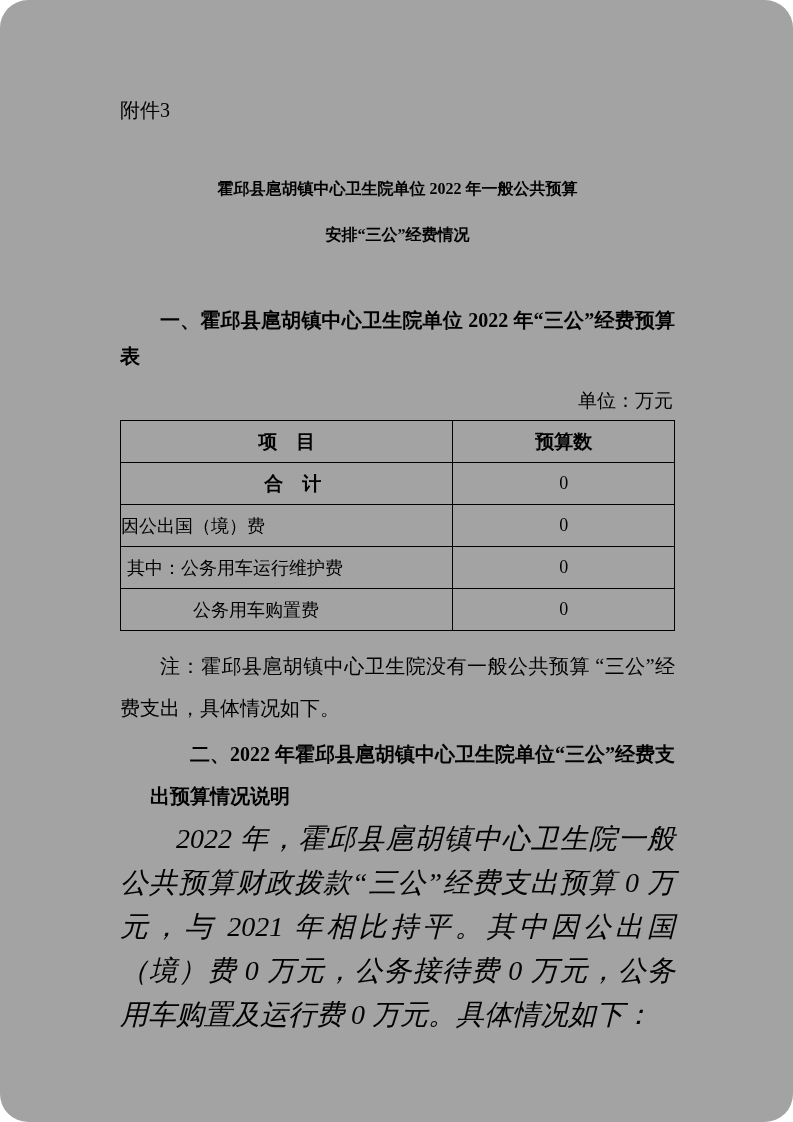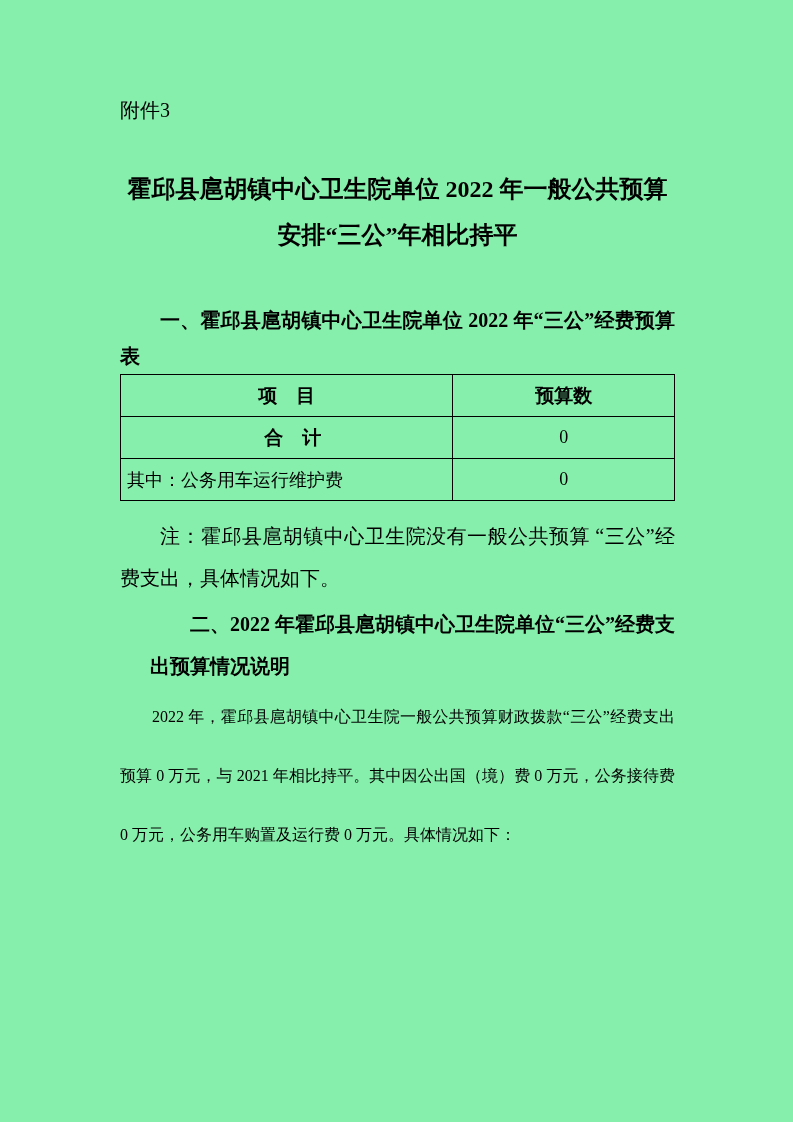--- a/index.html
+++ b/index.html
@@ -5,35 +5,36 @@
   html, body {
     margin: 0;
     padding: 0;
     background: #ffffff;
   }
   .page {
     position: relative;
     width: 793px;
     height: 1122px;
     margin: 0 auto;
-    background: #86efac;
+    background: #a3a3a3;
     box-sizing: border-box;
     padding: 96px 118px 40px 120px;
     font-family: "Liberation Serif", "DejaVu Serif", serif;
     color: #000000;
     overflow: hidden;
+    border-radius: 28px;
   }
   .attachment {
     font-size: 20px;
     line-height: 28px;
     margin-bottom: 42px;
   }
   .title {
     margin: 0 0 44px 0;
-    font-size: 24px;
+    font-size: 16px;
     font-weight: bold;
     text-align: center;
     line-height: 46px;
   }
   .title-line { display: block; }
   .section-heading {
     margin: 0;
     font-size: 20px;
     font-weight: bold;
     line-height: 36px;
@@ -91,59 +92,69 @@
     text-indent: 2em;
     text-align: justify;
   }
   .section-heading.second {
     margin-top: 4px;
     line-height: 42px;
     margin-left: 30px;
   }
   .body-paragraph {
     margin: 0;
-    font-size: 16px;
-    line-height: 59px;
+    font-size: 28px;
+    line-height: 44px;
     text-indent: 2em;
     text-align: justify;
+    font-style: italic;
   }
 </style>
 </head>
 <body>
 
 <div class="page">
 
   <div class="attachment">附件3</div>
 
   <h1 class="title">
     <span class="title-line">霍邱县扈胡镇中心卫生院单位 2022 年一般公共预算</span>
-    <span class="title-line">安排“三公”年相比持平</span>
+    <span class="title-line">安排“三公”经费情况</span>
   </h1>
 
   <h2 class="section-heading">一、霍邱县扈胡镇中心卫生院单位 2022 年“三公”经费预算表</h2>
 
+  <div class="unit-label">单位：万元</div>
 
   <table class="budget-table">
     <colgroup>
       <col class="col-item">
       <col class="col-value">
     </colgroup>
     <thead>
       <tr>
         <th>项　目</th>
         <th>预算数</th>
       </tr>
     </thead>
     <tbody>
       <tr>
         <td class="cell-label total">合　计</td>
         <td class="cell-value">0</td>
       </tr>
       <tr>
+        <td class="cell-label">因公出国（境）费</td>
+        <td class="cell-value">0</td>
+      </tr>
+      <tr>
         <td class="cell-label indent-1">其中：公务用车运行维护费</td>
+        <td class="cell-value">0</td>
+      </tr>
+      <tr>
+        <td class="cell-label indent-2">公务用车购置费</td>
         <td class="cell-value">0</td>
       </tr>
     </tbody>
   </table>
 
   <p class="note">注：霍邱县扈胡镇中心卫生院没有一般公共预算 “三公”经费支出，具体情况如下。</p>
 
   <h2 class="section-heading second">二、2022 年霍邱县扈胡镇中心卫生院单位“三公”经费支出预算情况说明</h2>
 
   <p class="body-paragraph">2022 年，霍邱县扈胡镇中心卫生院一般公共预算财政拨款“三公”经费支出预算 0 万元，与 2021 年相比持平。其中因公出国（境）费 0 万元，公务接待费 0 万元，公务用车购置及运行费 0 万元。具体情况如下：</p>

